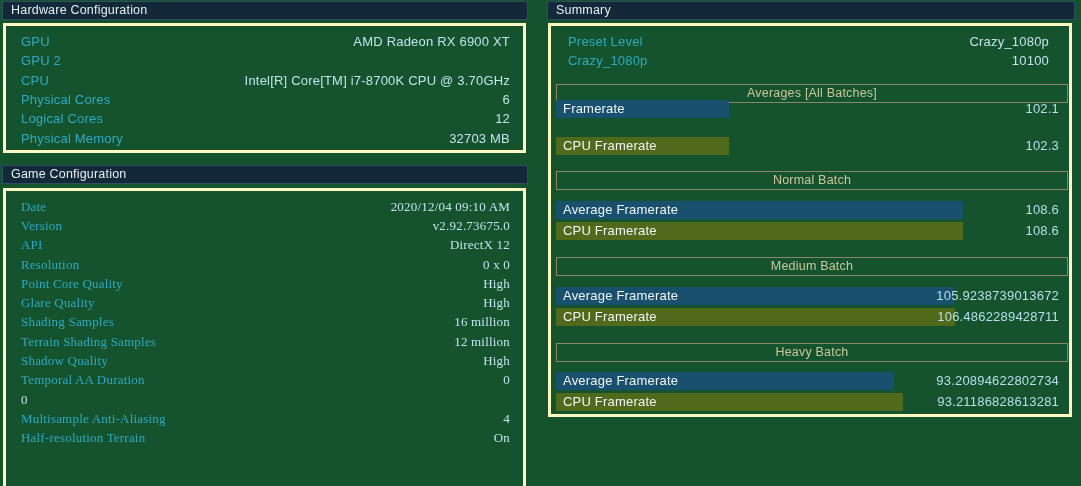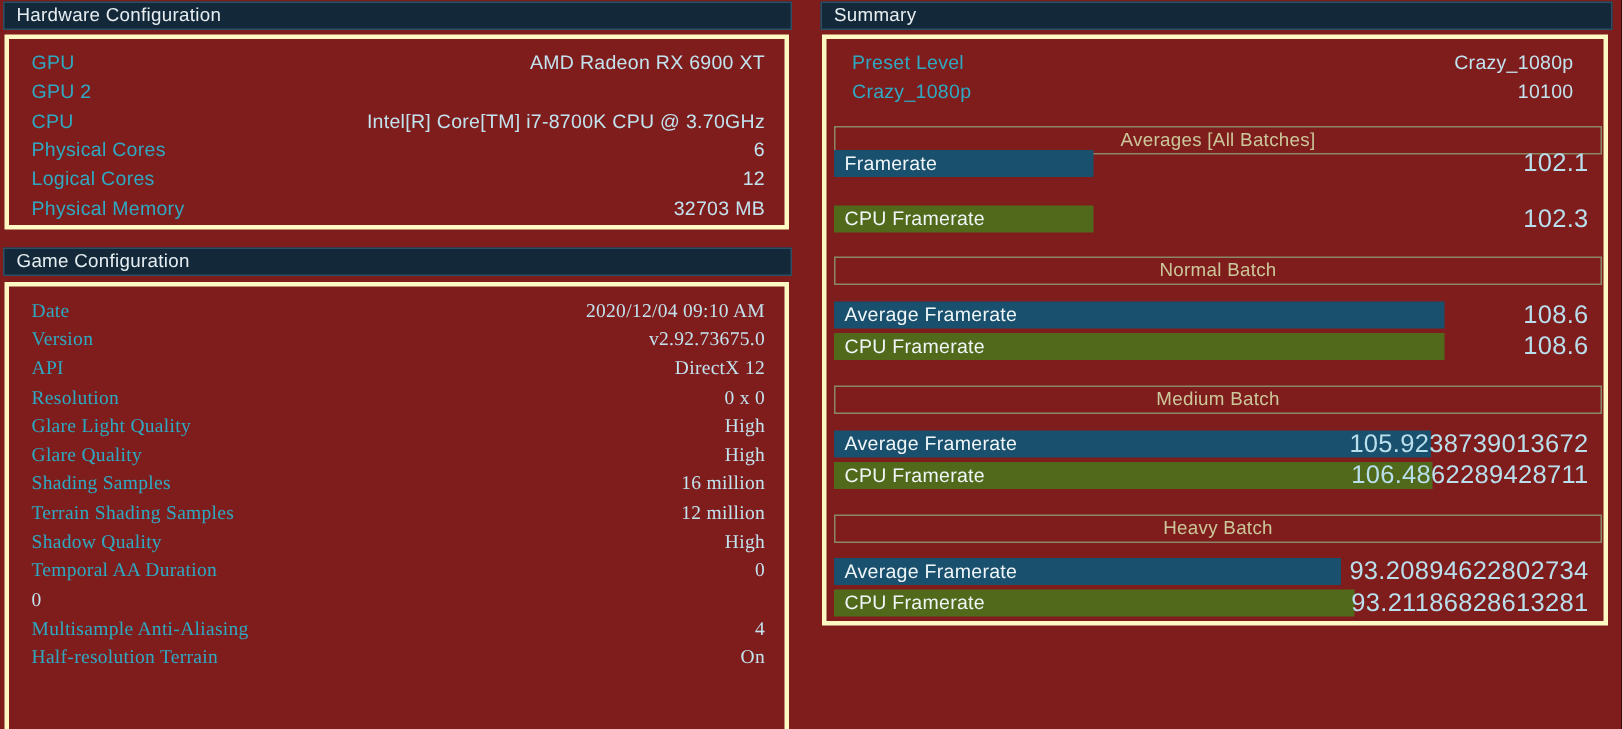--- a/index.html
+++ b/index.html
@@ -1,18 +1,18 @@
 <!DOCTYPE html>
 <html><head>
 <meta charset="utf-8">
 <style>
   html,body{margin:0;padding:0;background:#000205;}
   #screen{
     position:relative;width:1081px;height:486px;overflow:hidden;
-    background:#7f1d1d;
+    background:#14532d;
     font-family:"Liberation Sans", sans-serif;
     -webkit-font-smoothing:antialiased;
     letter-spacing:0.2px;
   }
   
   .titlebar{
     position:absolute;height:17px;
     background:#132939;border:1px solid #2c4f63;border-left-color:#3d6density;
     color:#e7eef2;font-size:12.5px;line-height:17px;padding-left:8px;
     box-sizing:content-box;
@@ -46,21 +46,21 @@
     position:absolute;left:0;top:0;bottom:0;width:0;
   }
   .bar-fill.gpu{background:#19506e;}
   .bar-fill.cpu{background:#51691a;}
   .bar-label{
     position:absolute;left:7px;top:0;height:18px;line-height:18px;
     color:#f0f6f8;font-size:13px;white-space:nowrap;z-index:2;
   }
   .bar-value{
     position:absolute;right:0;top:0;height:18px;line-height:18px;
-    color:#b9dfec;font-size:17px;white-space:nowrap;z-index:2;
+    color:#b9dfec;font-size:13px;white-space:nowrap;z-index:2;
   }
   .lp{position:absolute;left:0;top:0;width:540px;height:486px;}
   .rp{position:absolute;left:547px;top:0;width:534px;height:370px;}
 </style>
 </head>
 <body>
 
 <div id="screen">
 
   <div class="lp">
@@ -114,21 +114,21 @@
         </div>
         <div class="row">
           <span class="lbl">API</span>
           <span class="val">DirectX 12</span>
         </div>
         <div class="row">
           <span class="lbl">Resolution</span>
           <span class="val">0 x 0</span>
         </div>
         <div class="row">
-          <span class="lbl">Glare Light Quality</span>
+          <span class="lbl">Point Core Quality</span>
           <span class="val">High</span>
         </div>
         <div class="row">
           <span class="lbl">Glare Quality</span>
           <span class="val">High</span>
         </div>
         <div class="row">
           <span class="lbl">Shading Samples</span>
           <span class="val">16 million</span>
         </div>

